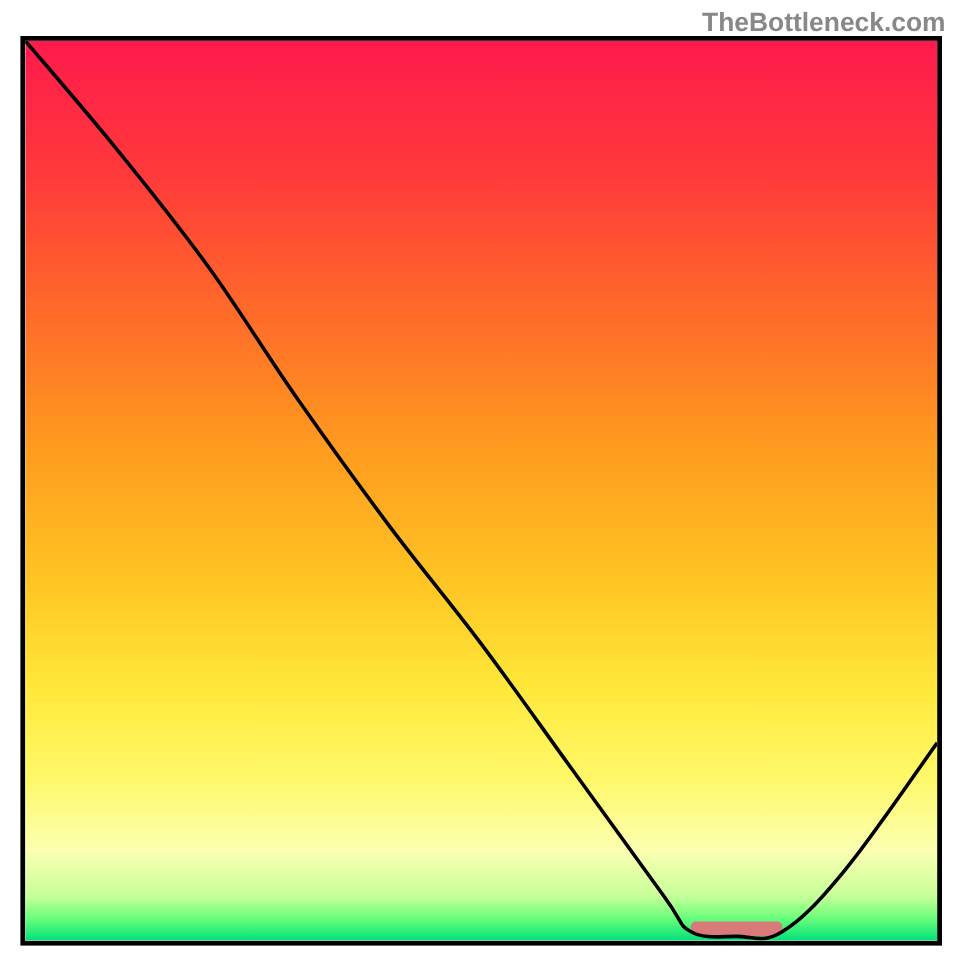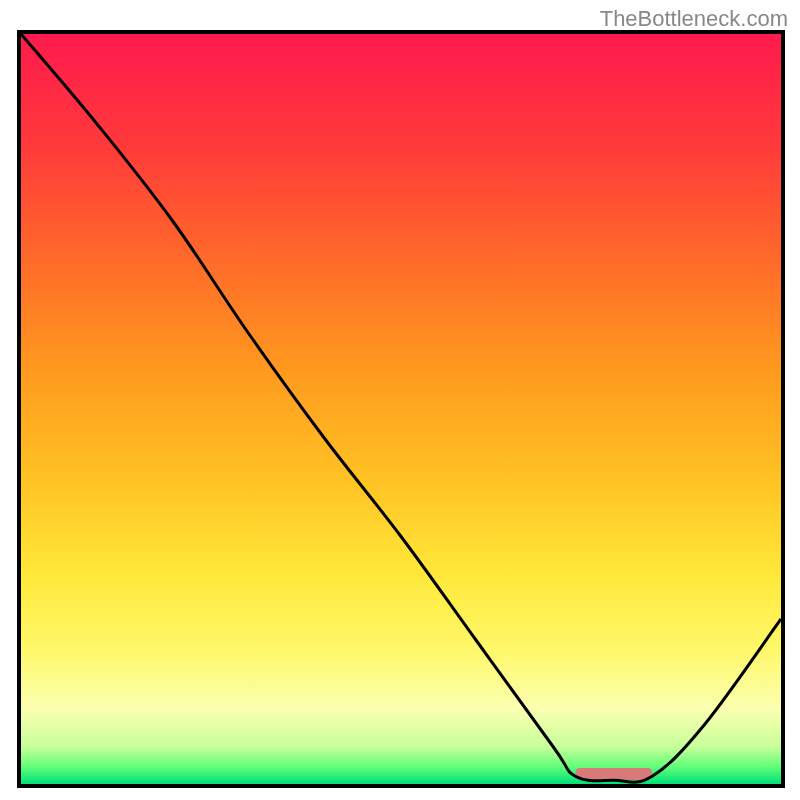--- a/index.html
+++ b/index.html
@@ -13,21 +13,21 @@
   .container {
     position: relative;
     width: 800px;
     height: 800px;
   }
   .watermark {
     position: absolute;
     top: 6px;
     right: 12px;
     font-size: 22px;
-    font-weight: normal;
+    font-weight: bold;
     color: #888888;
     z-index: 10;
   }
   .plot-box {
     position: absolute;
     left: 17px;
     top: 30px;
     width: 768px;
     height: 758px;
     border: 4px solid #000000;

